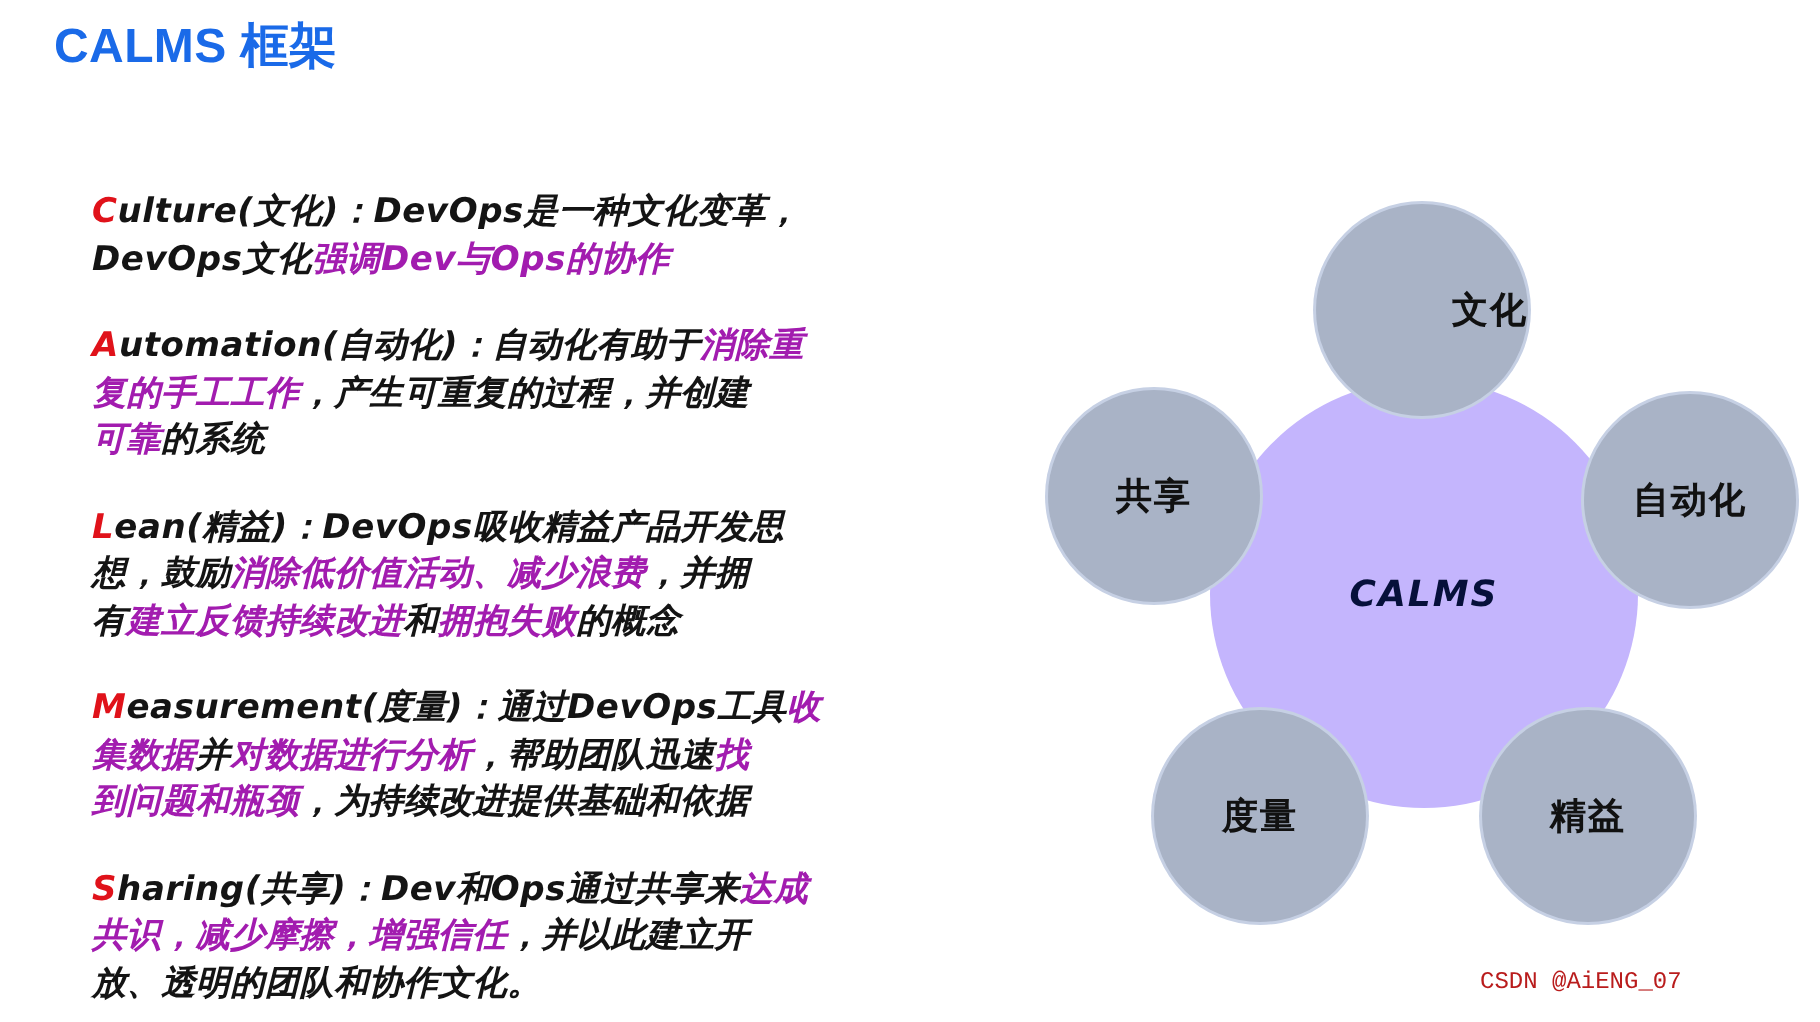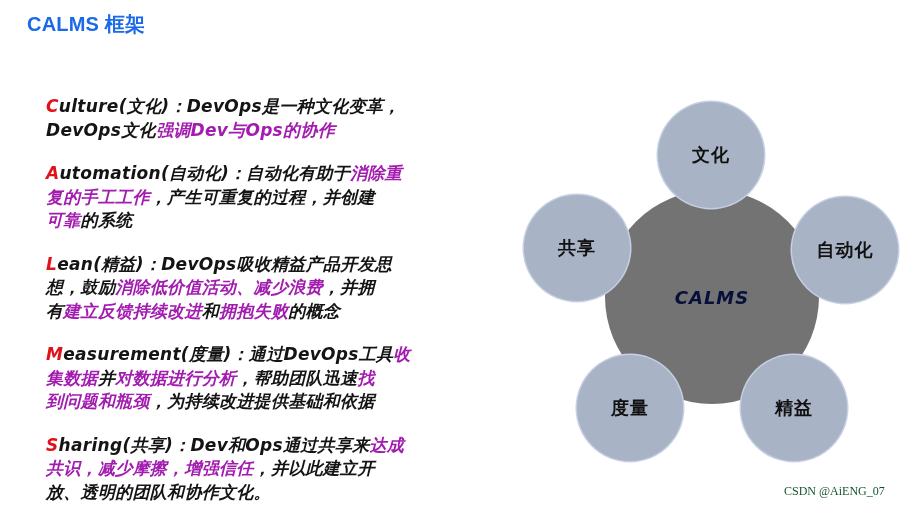--- a/index.html
+++ b/index.html
@@ -13,21 +13,21 @@
       position: relative;
       overflow: hidden;
       font-family: "DejaVu Sans", sans-serif;
     }
     .page-title {
       position: absolute;
       left: 27px;
       top: 9px;
       font-family: "Liberation Sans", "DejaVu Sans", sans-serif;
       font-weight: bold;
-      font-size: 20px;
+      font-size: 24px;
       color: #1a6ae8;
       letter-spacing: 0.2px;
       line-height: 30px;
     }
     .text-col {
       position: absolute;
       left: 46px;
       top: 95px;
       width: 380px;
     }
@@ -54,21 +54,21 @@
       position: absolute;
       left: 0;
       top: 0;
       width: 910px;
       height: 511px;
       pointer-events: none;
     }
     .center-circle {
       position: absolute;
       border-radius: 50%;
-      background: #737373;
+      background: #c4b5fd;
       display: flex;
       align-items: center;
       justify-content: center;
       pointer-events: auto;
     }
     .center-label {
       font-family: "DejaVu Sans", sans-serif;
       font-style: italic;
       font-weight: bold;
       font-size: 18px;
@@ -87,25 +87,25 @@
     }
     .node-label {
       font-family: "DejaVu Sans", sans-serif;
       font-weight: bold;
       font-size: 18px;
       color: #111111;
       letter-spacing: 1px;
     }
     .watermark {
       position: absolute;
-      left: 784px;
+      left: 740px;
       top: 484px;
-      font-family: Liberation Serif, serif;
+      font-family: Liberation Mono, monospace;
       font-size: 12px;
-      color: #14532d;
+      color: #b91c1c;
     }
   </style>
 </head>
 <body>
 
 <div class="page-title">CALMS 框架</div>
 
 <div class="text-col">
   <div class="para">
       <span class="line"><span class="initial">C</span><span>ulture(文化)：DevOps是一种文化变革，</span></span>
@@ -130,21 +130,21 @@
       <span class="line"><span class="initial">S</span><span>haring(共享)：Dev和Ops通过共享来</span><span class="hl">达成</span></span>
       <span class="line"><span class="hl">共识，减少摩擦，增强信任</span><span>，并以此建立开</span></span>
       <span class="line"><span>放、透明的团队和协作文化。</span></span>
     </div>
 </div>
 
 <div class="diagram">
   <div class="center-circle" style="left: 605px; top: 190px; width: 214px; height: 214px;">
     <span class="center-label">CALMS</span>
   </div>
-  <div class="node" style="left: 658px; top: 102px; width: 106px; height: 106px;">
+  <div class="node" style="left: 658px; top: 102px; width: 106px; height: 106px; justify-content: flex-end;">
     <span class="node-label">文化</span>
   </div>
   <div class="node" style="left: 792px; top: 197px; width: 106px; height: 106px; justify-content: center;">
     <span class="node-label">自动化</span>
   </div>
   <div class="node" style="left: 741px; top: 355px; width: 106px; height: 106px;">
     <span class="node-label">精益</span>
   </div>
   <div class="node" style="left: 577px; top: 355px; width: 106px; height: 106px; justify-content: center;">
     <span class="node-label">度量</span>

